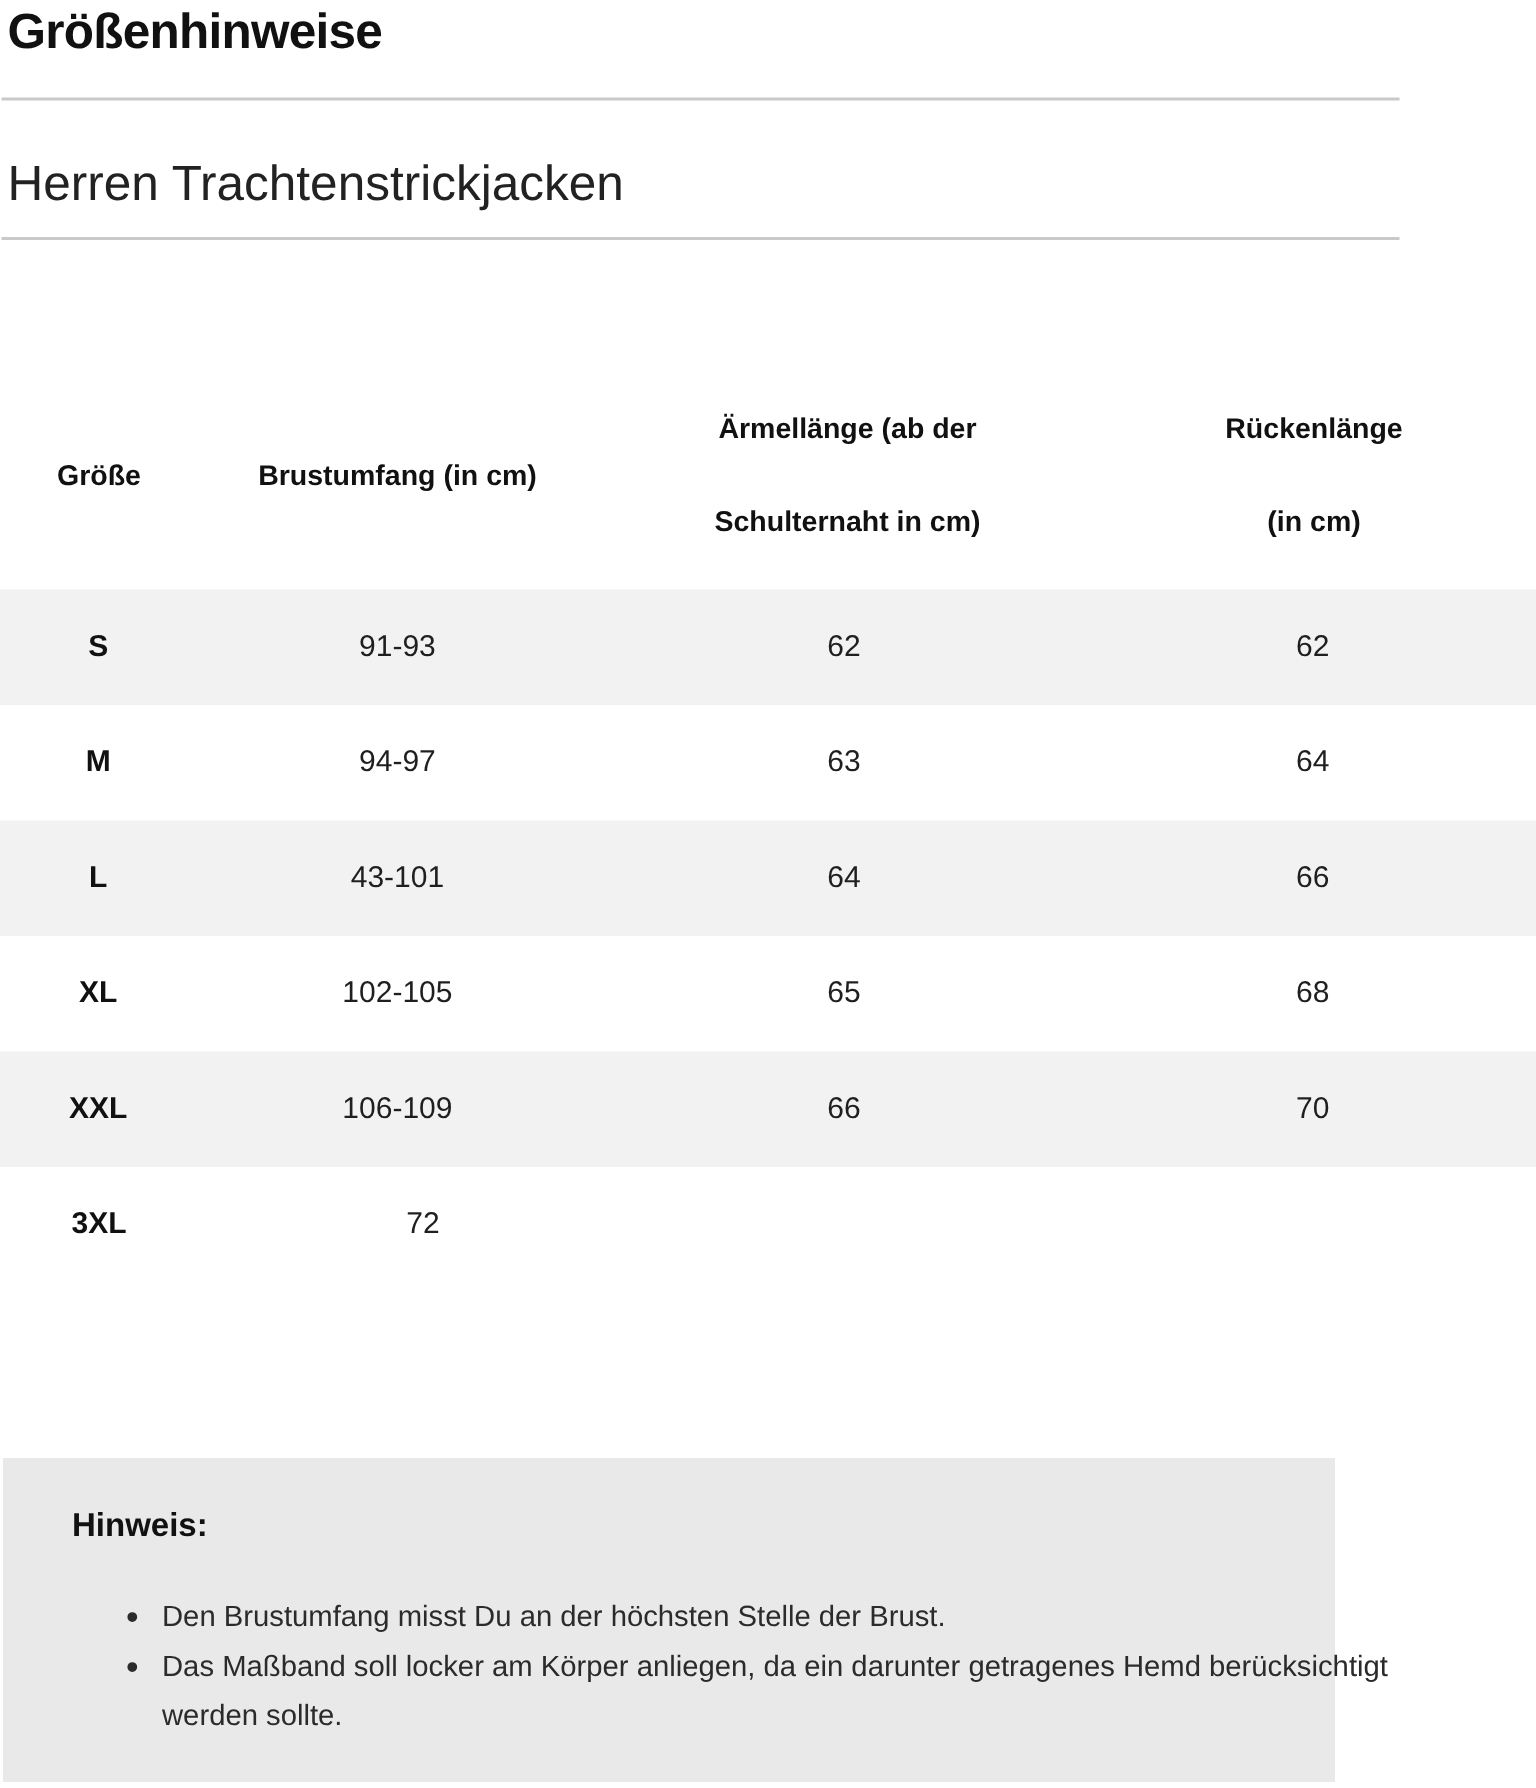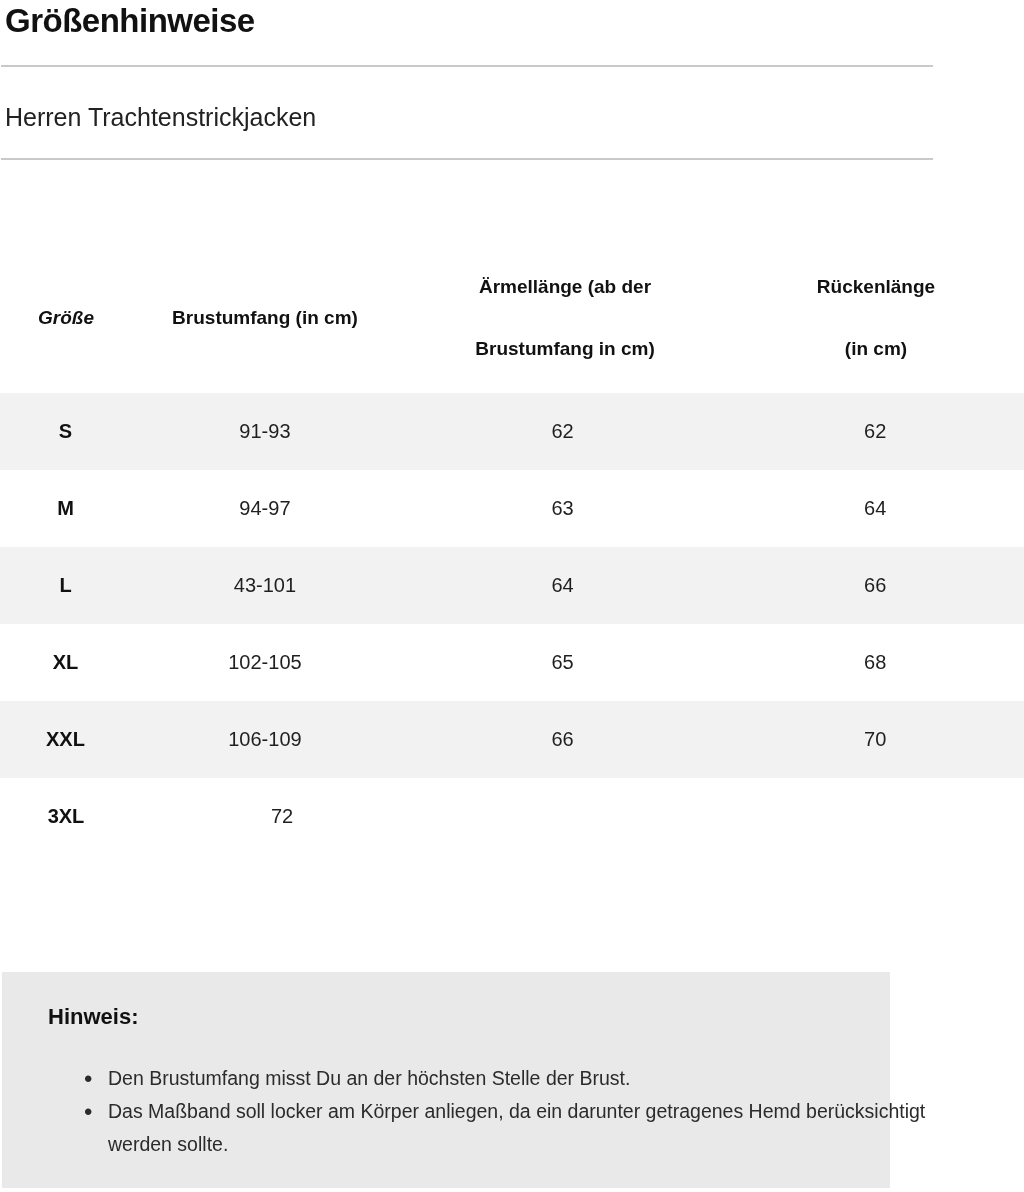--- a/index.html
+++ b/index.html
@@ -27,41 +27,41 @@
     left: 1px;
     width: 932px;
     height: 2px;
     background: #c9c9c9;
   }
   .rule-1 { top: 65px; }
   .rule-2 { top: 158px; }
   .page-subtitle {
     position: absolute;
     left: 5px; top: 103px;
-    font-size: 25px;
+    font-size: 33px;
     font-weight: 400;
     color: #222222;
   }
 
   
   .size-table { position: absolute; left: 0; top: 0; width: 1024px; }
   .thead-cell {
     position: absolute;
     top: 256px;
     height: 124px;
     display: flex;
     flex-direction: column;
     justify-content: center;
     align-items: center;
     font-weight: 700;
     font-size: 19px;
     color: #111111;
   }
   .thead-cell span { line-height: 62px; white-space: nowrap; }
-  .th-c1 { left: 0;    width: 132px; font-style: italic; }
+  .th-c1 { left: 0;    width: 132px; }
   .th-c2 { left: 130px; width: 270px; }
   .th-c3 { left: 400px; width: 330px; }
   .th-c4 { left: 726px; width: 300px; }
 
   .tbody { position: absolute; left: 0; top: 393px; width: 1024px; }
   .trow {
     display: flex;
     height: 77px;
     align-items: center;
     font-size: 20px;
@@ -124,21 +124,21 @@
   <div class="size-table">
 
     <div class="thead-cell th-c1">
       <span>Größe</span>
     </div>
     <div class="thead-cell th-c2">
       <span>Brustumfang (in cm)</span>
     </div>
     <div class="thead-cell th-c3">
       <span>Ärmellänge (ab der</span>
-      <span>Brustumfang in cm)</span>
+      <span>Schulternaht in cm)</span>
     </div>
     <div class="thead-cell th-c4">
       <span>Rückenlänge</span>
       <span>(in cm)</span>
     </div>
 
     <div class="tbody">
       <div class="trow stripe">
         <div class="tcell c1">S</div>
         <div class="tcell c2">91-93</div>

